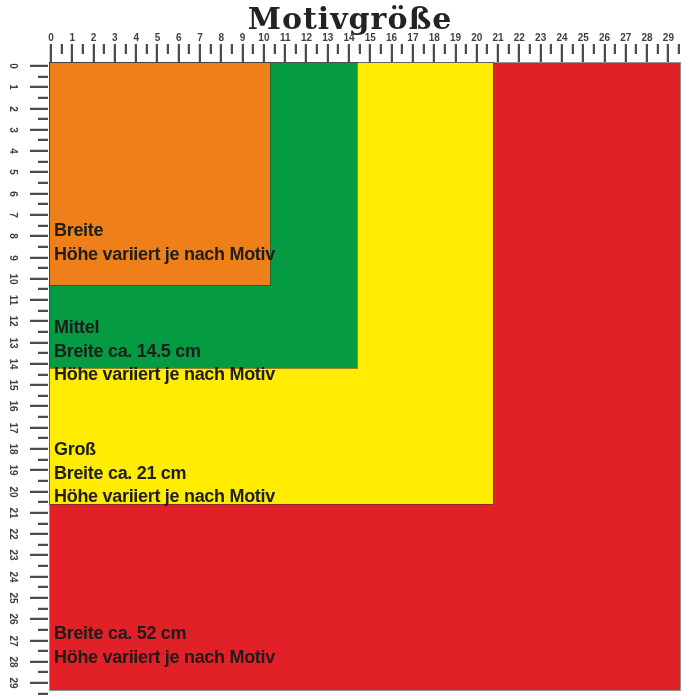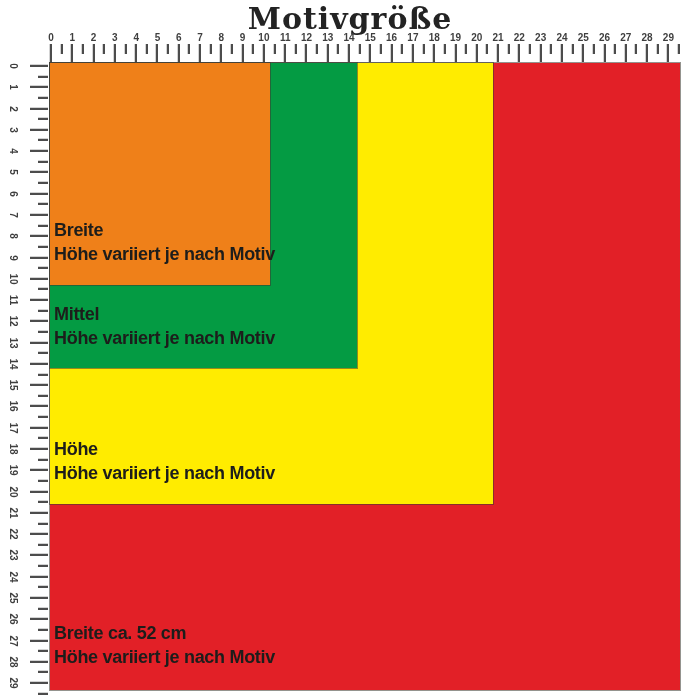--- a/index.html
+++ b/index.html
@@ -15,21 +15,21 @@
   .rect{position:absolute;box-shadow:0 0 0 1px rgba(60,58,50,0.55);}
   .rect-extragross{left:50px;top:63px;width:630px;height:627px;}
   .rect-gross     {left:50px;top:63px;width:443px;height:441px;}
   .rect-mittel    {left:50px;top:63px;width:307px;height:305px;}
   .rect-klein     {left:50px;top:63px;width:220px;height:222px;}
 
   
   .labels{position:absolute;left:54px;color:#1d1d1b;font-weight:700;
           font-size:18px;line-height:23.5px;letter-spacing:-0.3px;white-space:nowrap;}
   .labels-klein{top:219px;}
-  .labels-mittel{top:303px;}
+  .labels-mittel{top:316px;}
   .labels-gross{top:438px;}
   .labels-extragross{top:622px;}
 
   
   .hr-num{position:absolute;top:32px;width:26px;margin-left:-13px;text-align:center;
           font-size:10px;font-weight:700;color:#3f3f3f;}
   .hr-tick{position:absolute;top:44px;width:2px;background:#4c4c4c;
            box-shadow:-1px 0 0 rgba(175,175,175,0.55);}
   .hr-tick.major{height:18px;}
   .hr-tick.minor{height:10px;}
@@ -238,24 +238,26 @@
   <div class="rect rect-gross" style="background: rgb(255, 236, 0);"></div>
   <div class="rect rect-mittel" style="background: rgb(4, 155, 67);"></div>
   <div class="rect rect-klein" style="background: rgb(239, 128, 25);"></div>
 
   <div class="labels labels-klein">
     <div>Breite</div>
     <div>Höhe variiert je nach Motiv</div>
   </div>
   <div class="labels labels-mittel">
     <div>Mittel</div>
+    <div>Breite ca. 14.5 cm</div>
     <div>Höhe variiert je nach Motiv</div>
   </div>
   <div class="labels labels-gross">
-    <div>Höhe</div>
+    <div>Groß</div>
+    <div>Breite ca. 21 cm</div>
     <div>Höhe variiert je nach Motiv</div>
   </div>
   <div class="labels labels-extragross">
     <div>Breite ca. 52 cm</div>
     <div>Höhe variiert je nach Motiv</div>
   </div>
 
 </div>
 
 </body></html>

